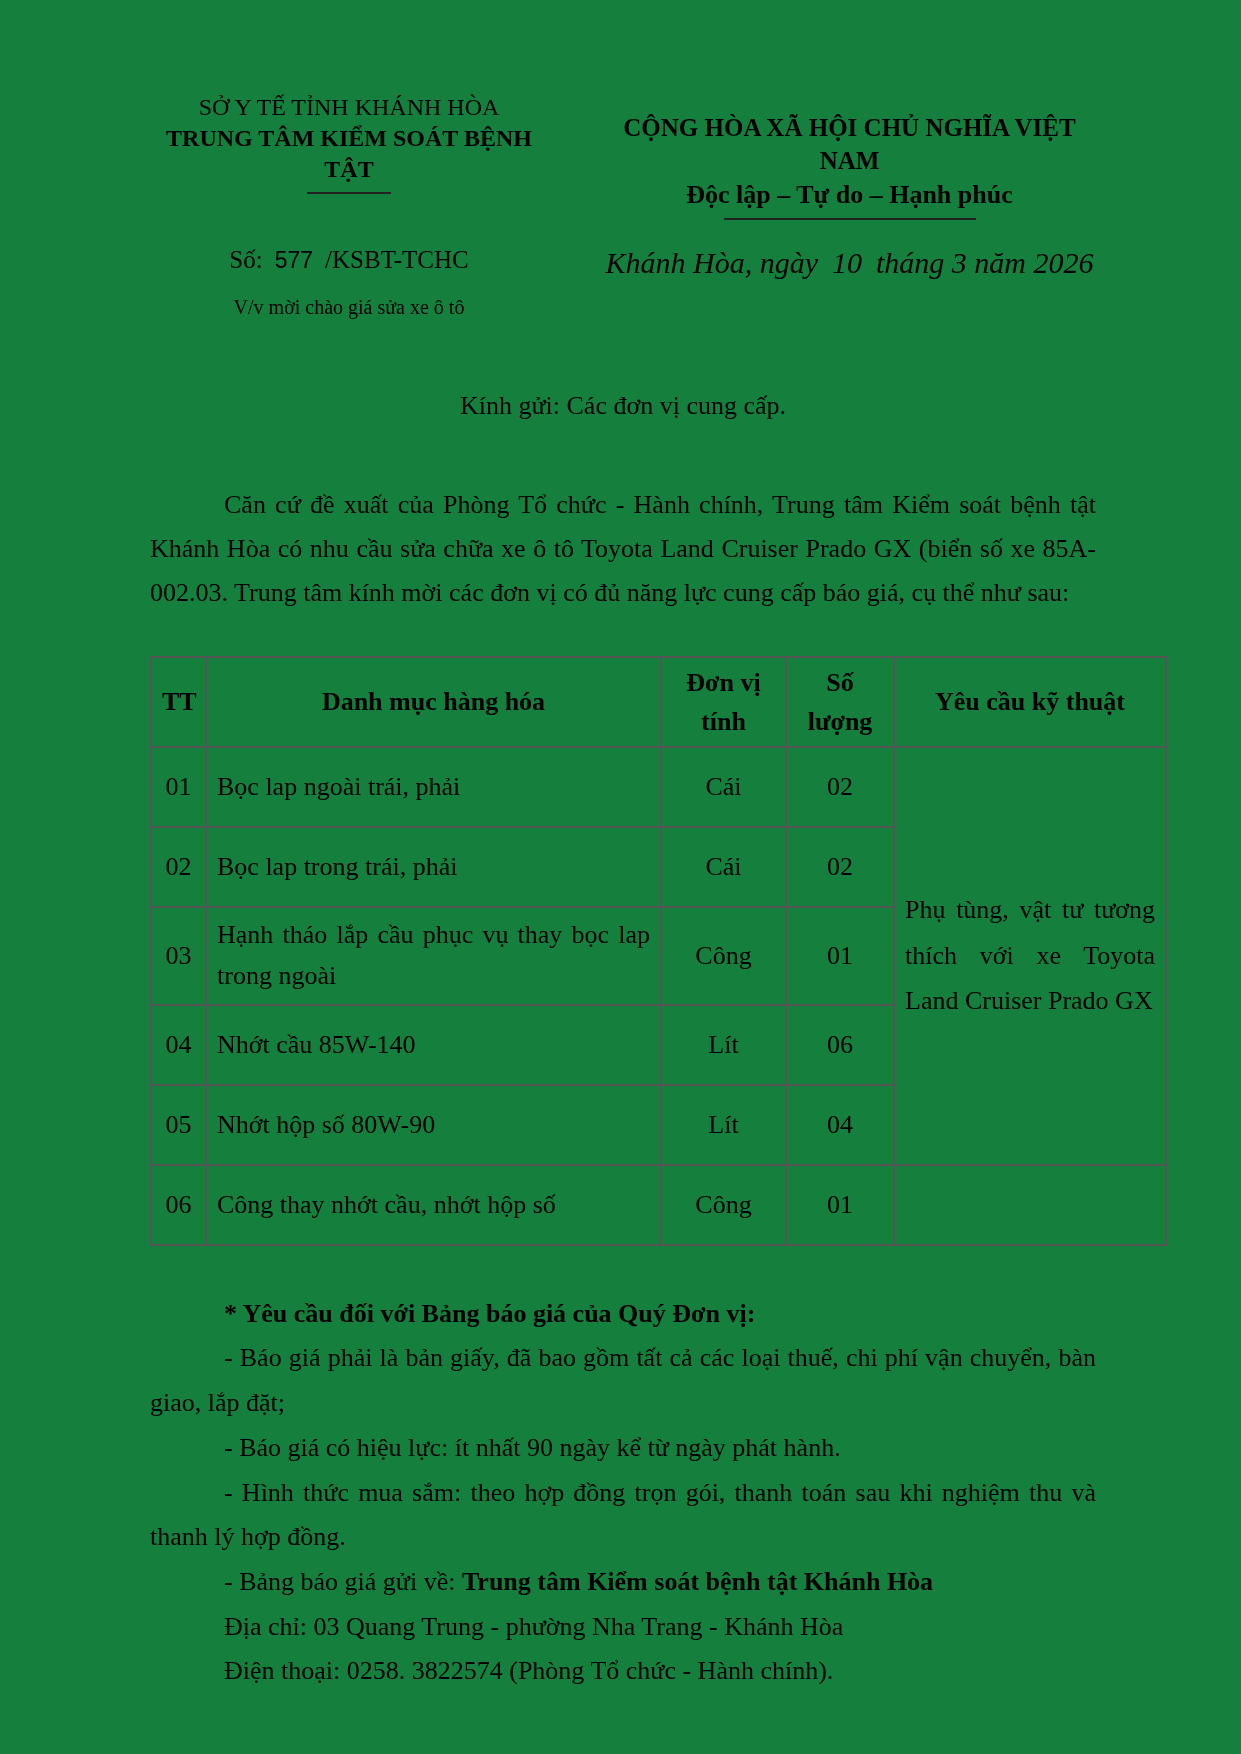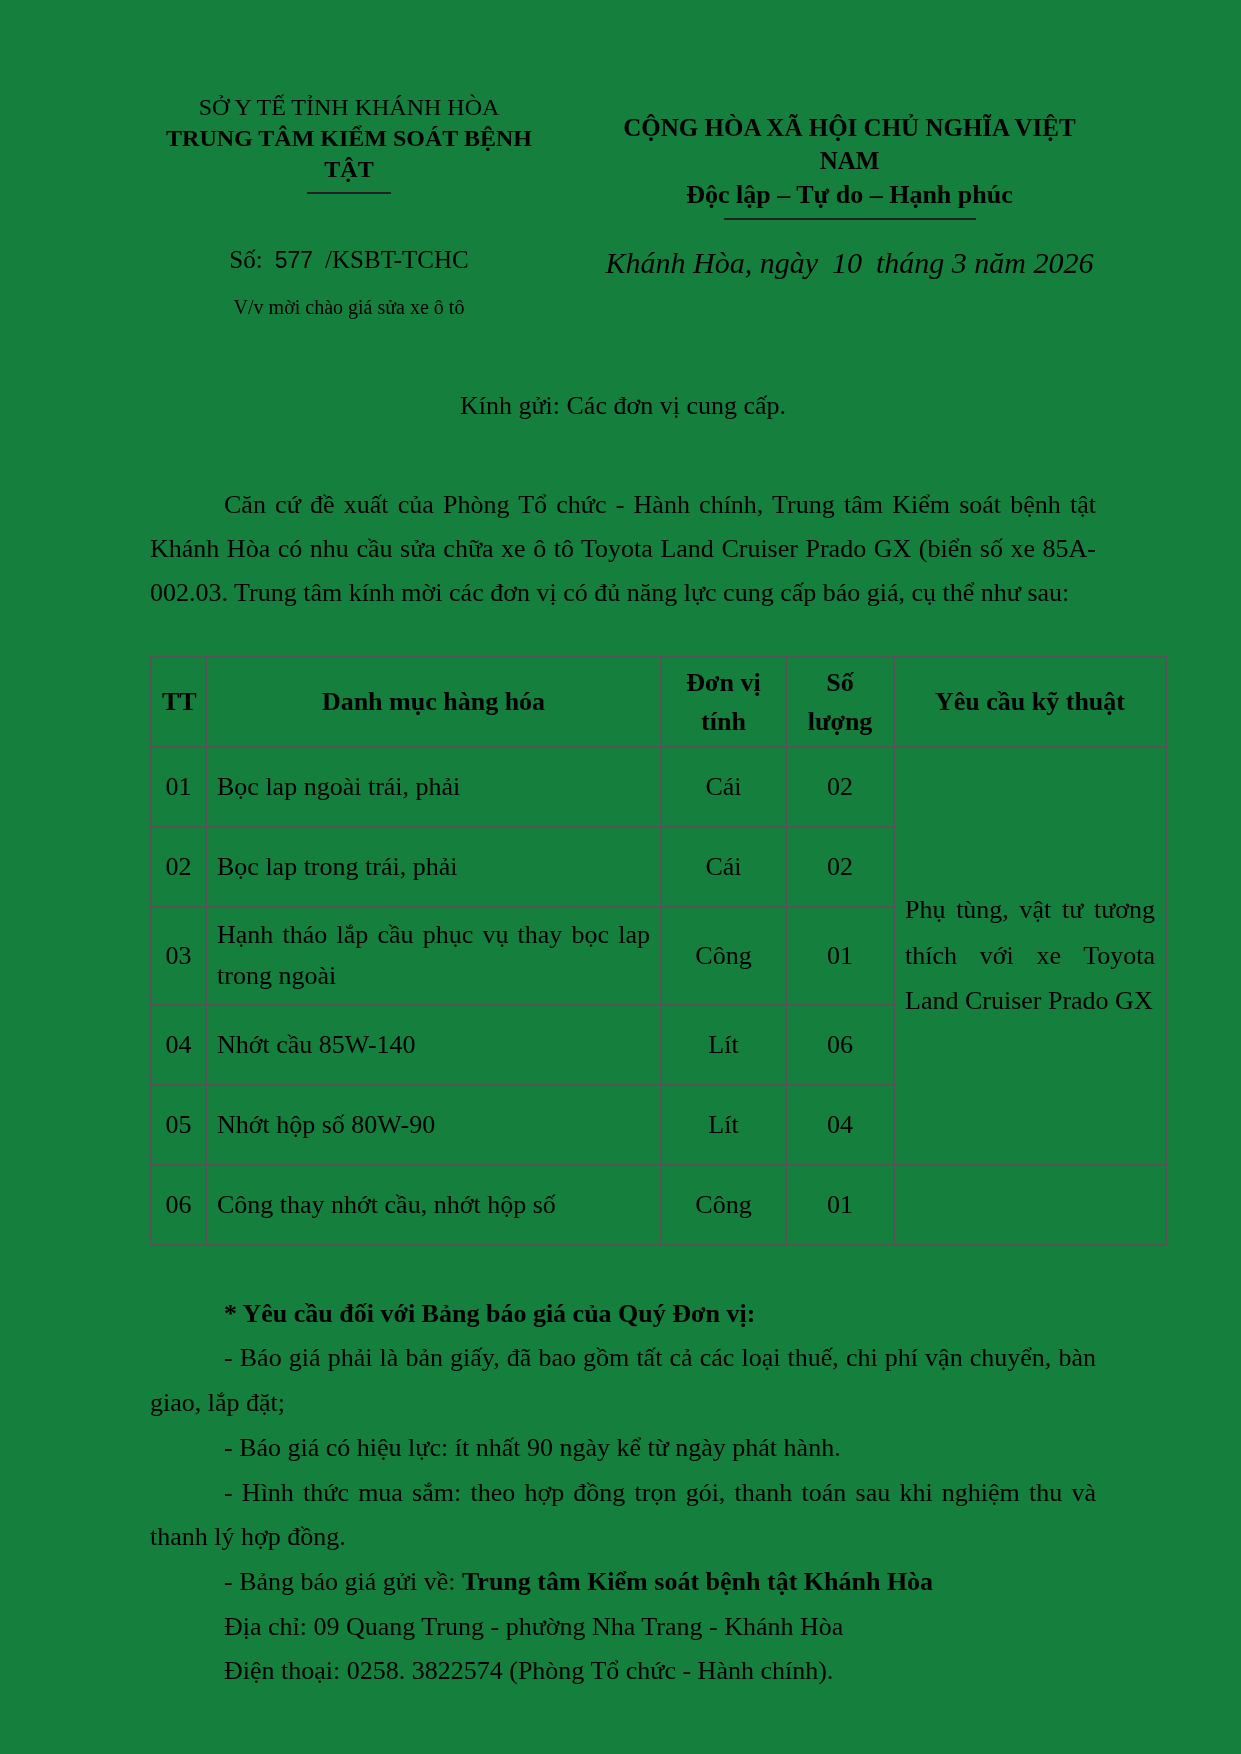--- a/index.html
+++ b/index.html
@@ -173,17 +173,17 @@
       </tr>
     </tbody>
   </table>
 
   <div class="reqs">
     <p class="bold">* Yêu cầu đối với Bảng báo giá của Quý Đơn vị:</p>
     <p>- Báo giá phải là bản giấy, đã bao gồm tất cả các loại thuế, chi phí vận chuyển, bàn giao, lắp đặt;</p>
     <p>- Báo giá có hiệu lực: ít nhất 90 ngày kể từ ngày phát hành.</p>
     <p>- Hình thức mua sắm: theo hợp đồng trọn gói, thanh toán sau khi nghiệm thu và thanh lý hợp đồng.</p>
     <p><span>- Bảng báo giá gửi về: </span><span class="bold">Trung tâm Kiểm soát bệnh tật Khánh Hòa</span></p>
-    <p>Địa chỉ: 09 Quang Trung - phường Nha Trang - Khánh Hòa</p>
+    <p>Địa chỉ: 03 Quang Trung - phường Nha Trang - Khánh Hòa</p>
     <p>Điện thoại: 0258. 3822574 (Phòng Tổ chức - Hành chính).</p>
   </div>
 
 </div>
 
 </body></html>

